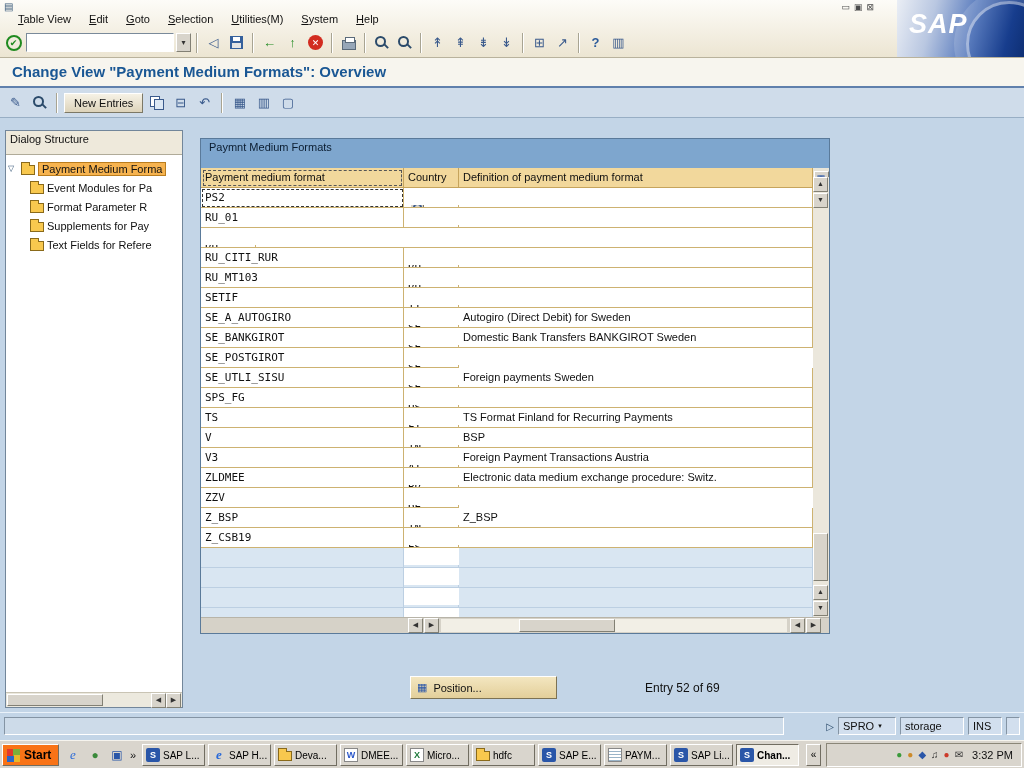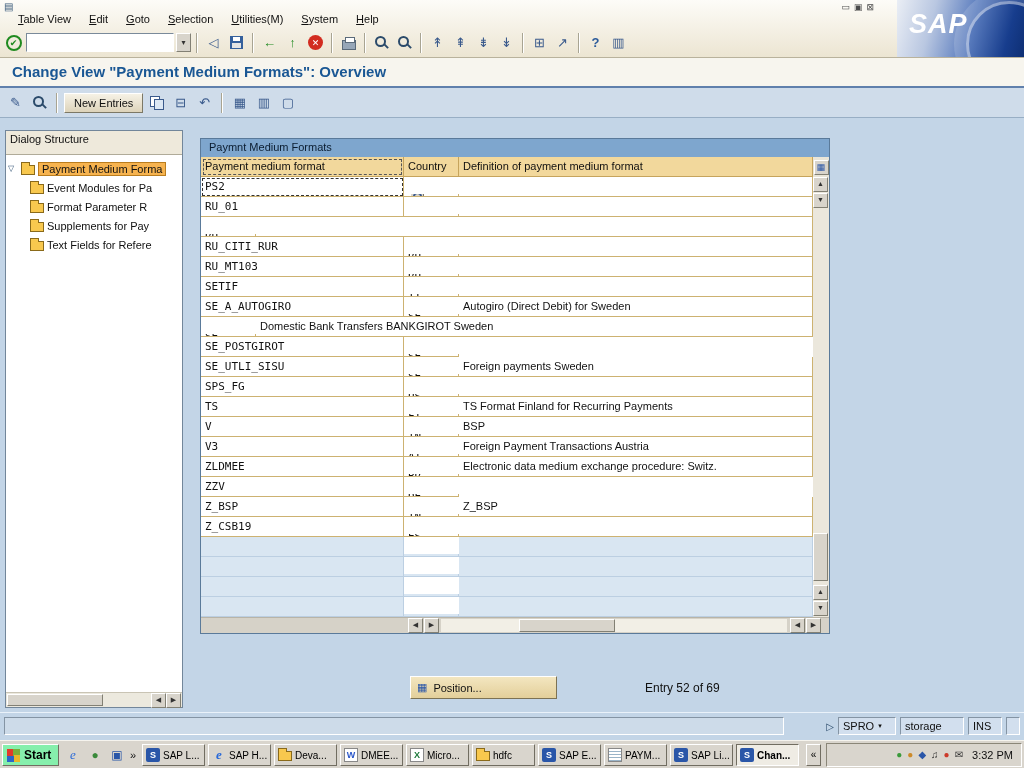--- a/index.html
+++ b/index.html
@@ -77,21 +77,21 @@
   .tree-sel { background:#f6b34f; border:1px solid #ba7d1e; padding:0 3px; }
   .panel-hscroll { position:absolute; left:0; right:0; bottom:0; height:15px; background:#ece9de; border-top:1px solid #c9c4b4; }
   .ph-thumb { position:absolute; left:1px; top:1px; width:96px; height:12px; background:#d8d4cb;
               border:1px solid; border-color:#fff #828074 #828074 #fff; }
   .sbtn { width:15px; height:15px; background:#d8d4cb; border:1px solid; border-color:#fff #828074 #828074 #fff;
               font-size:7px; line-height:12px; text-align:center; color:#333; flex:none; }
 
   
   .table-control { position:absolute; left:200px; top:138px; width:630px; height:496px;
               border:1px solid #5a7a9a; background:#fff; }
-  .tc-caption { height:18px; background:#7ea6ce; color:#0a1c30; padding:2px 0 0 8px; }
+  .tc-caption { height:29px; background:#7ea6ce; color:#0a1c30; padding:2px 0 0 8px; }
   .tc-head { display:flex; height:20px; }
   .th { background:#f2d89c; border-right:1px solid #c6a45c; border-bottom:1px solid #c6a45c;
               padding:3px 0 0 4px; color:#101010; overflow:hidden; white-space:nowrap; }
   .th1 { width:203px; outline:1px dashed #555; outline-offset:-3px; }
   .th2 { width:55px; }
   .th3 { flex:1; }
   .tc-corner { width:16px; background:#e9e5d8; display:flex; align-items:center; justify-content:center; }
   .settings-btn { width:15px; height:15px; background:#d8d4cb; border:1px solid; border-color:#fff #828074 #828074 #fff;
               color:#2a56a8; font-size:9px; line-height:13px; text-align:center; }
   .tc-body { position:relative; width:612px; }
@@ -132,21 +132,21 @@
   .msgfield { position:absolute; left:4px; top:4px; width:780px; height:18px; background:#cddbe9;
               border:1px solid; border-color:#8494a4 #fff #fff #8494a4; }
   .sb-right { position:absolute; right:4px; top:4px; display:flex; align-items:center; gap:4px; }
   .sfield { height:18px; background:#d2dfee; border:1px solid; border-color:#8494a4 #fff #fff #8494a4;
               font-size:11px; padding:2px 4px; color:#101010; display:flex; align-items:center; gap:4px; }
   .perf { color:#2a4a6a; font-size:10px; }
 
   
   .taskbar { position:absolute; left:0; top:740px; width:1024px; height:28px; background:#d9d5cd;
               border-top:1px solid #f6f4ee; }
-  .start-btn { position:absolute; left:2px; top:3px; width:57px; height:22px; background:#86efac;
+  .start-btn { position:absolute; left:2px; top:3px; width:57px; height:22px; background:#f97316;
               border:1px solid; border-color:#fff #716d61 #716d61 #fff; display:flex; align-items:center;
               gap:4px; padding:0 4px; font-weight:bold; font-size:12px; }
   .flag { width:13px; height:13px; flex:none;
               background:conic-gradient(#7ab03a 0 90deg,#e8b82a 0 180deg,#2a66c8 0 270deg,#e23a2a 0 360deg); }
   .quicklaunch { position:absolute; left:64px; top:3px; height:22px; display:flex; align-items:center; gap:4px; }
   .ql-ic { width:18px; height:18px; display:flex; align-items:center; justify-content:center; font-size:12px; }
   .tdiv { width:2px; height:20px; border-left:1px solid #8a8678; border-right:1px solid #fff; margin:0 2px; }
   .taskbtns { position:absolute; left:142px; top:3px; display:flex; gap:3px; }
   .task-btn { width:63px; height:22px; background:#d9d5cd; border:1px solid; border-color:#fff #716d61 #716d61 #fff;
               display:flex; align-items:center; gap:3px; padding:0 3px; font-size:10px; overflow:hidden; white-space:nowrap; }
@@ -342,20 +342,21 @@
         <div class="td td3"></div>
       </div>
       <div class="tr">
         <div class="td td1">SE_A_AUTOGIRO</div>
         <div class="td td2">
             <span>SE</span>
           </div>
         <div class="td td3">Autogiro (Direct Debit) for Sweden</div>
       </div>
       <div class="tr">
+        <div class="td td1">SE_BANKGIROT</div>
         <div class="td td2">
             <span>SE</span>
           </div>
         <div class="td td3">Domestic Bank Transfers BANKGIROT Sweden</div>
       </div>
       <div class="tr">
         <div class="td td1">SE_POSTGIROT</div>
         <div class="td td2">
             <span>SE</span>
           </div>

